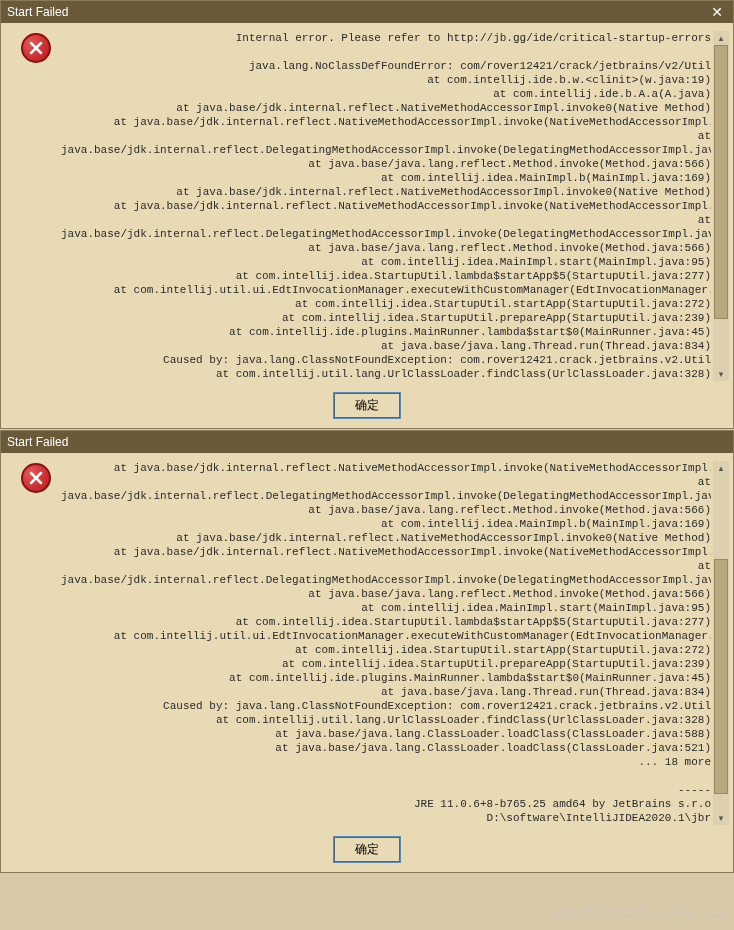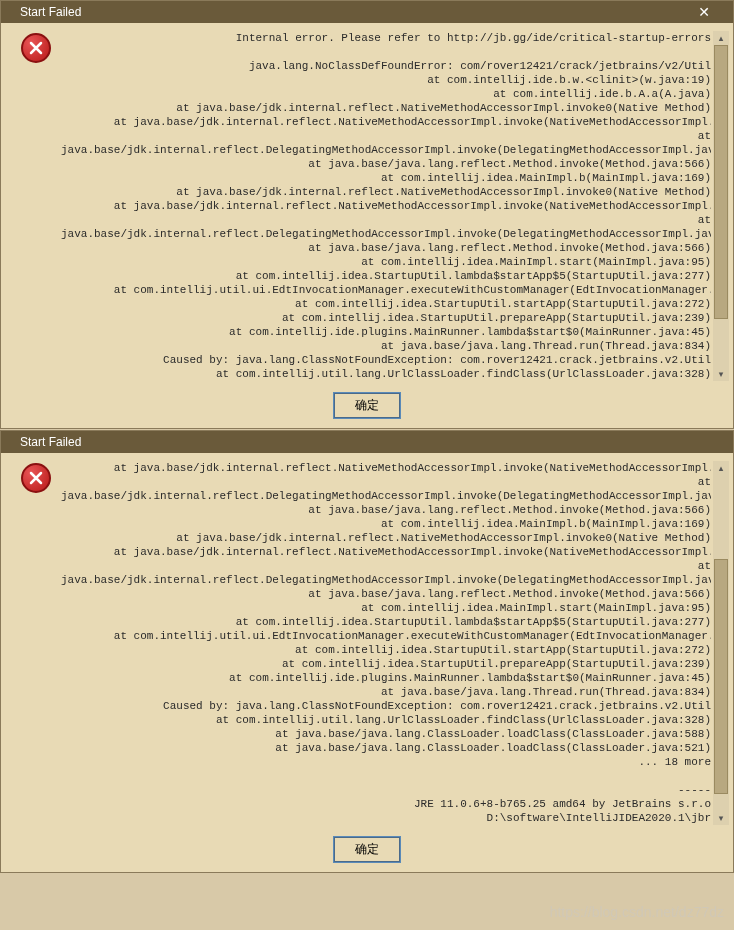--- a/index.html
+++ b/index.html
@@ -26,21 +26,21 @@
     .dialog-bottom {
       margin-top: 1px;
     }
     .titlebar {
       background: #6a5a3a;
       color: #fff;
       height: 22px;
       display: flex;
       align-items: center;
       justify-content: space-between;
-      padding: 0 19px;
+      padding: 0 6px;
       font-size: 12px;
     }
     .titlebar-text {
       font-weight: 400;
     }
     .close-x {
       font-size: 14px;
       cursor: pointer;
       padding: 0 4px;
       font-family: Arial, sans-serif;

